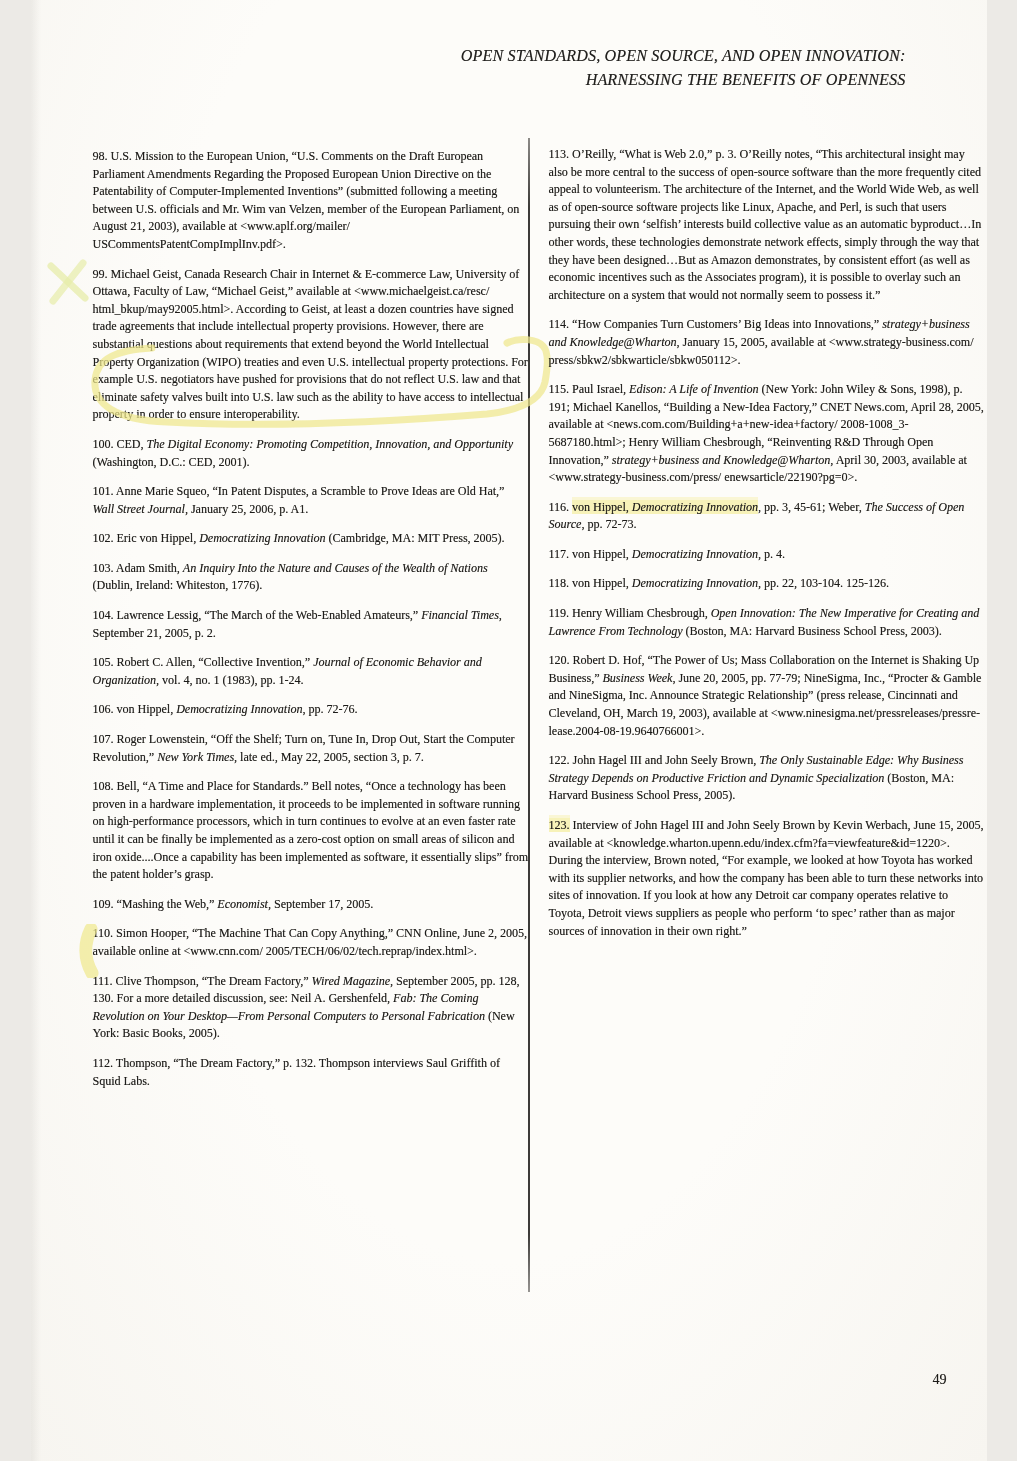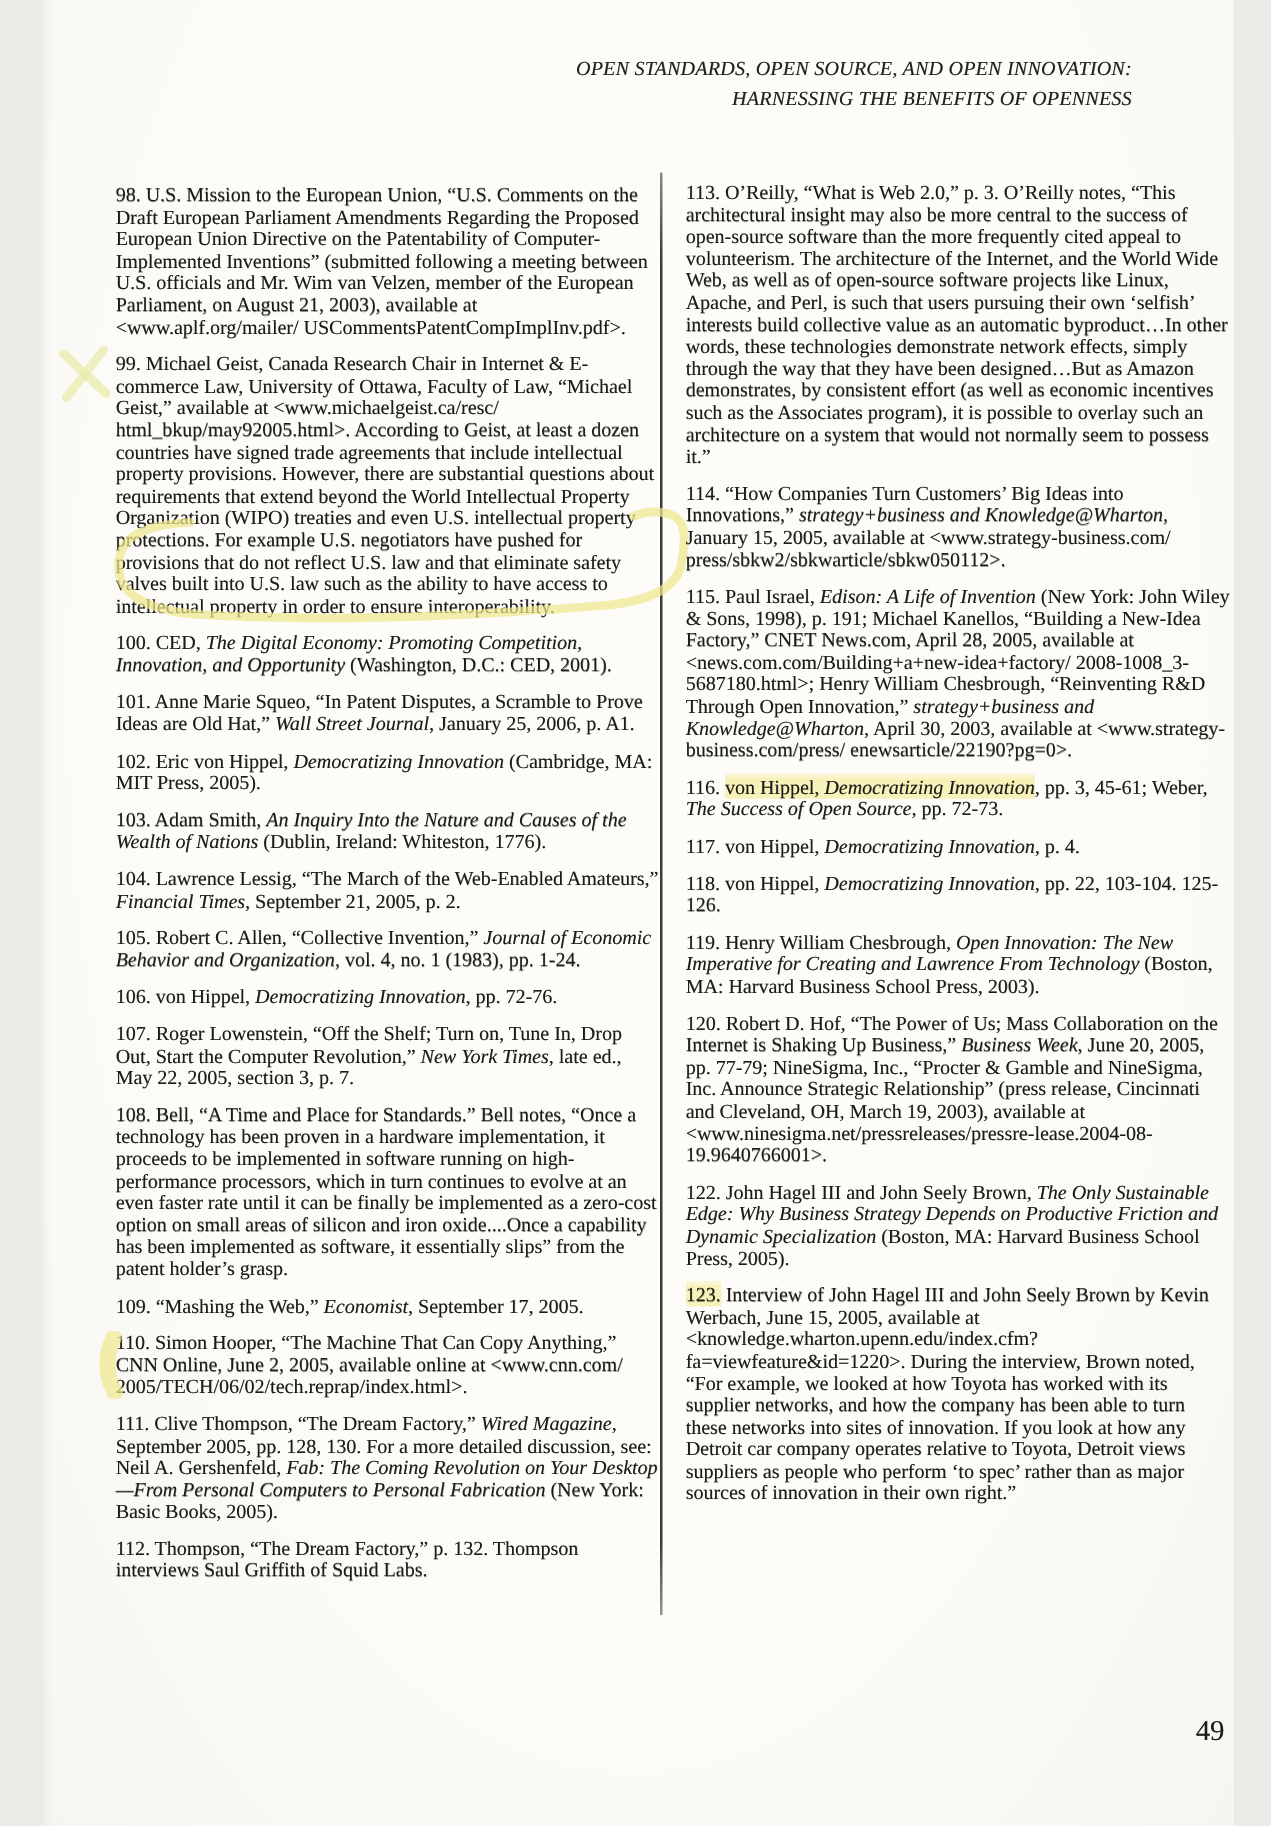--- a/index.html
+++ b/index.html
@@ -10,33 +10,33 @@
       radial-gradient(ellipse at 50% 38%, #fdfcf9 55%, #f7f5f0 100%);
     font-family:"Liberation Serif","DejaVu Serif",serif;
     color:#1c1b19; overflow:hidden;
   }
   .running-head {
     position:absolute; top:44px; right:81px; text-align:right;
     font-style:italic; font-size:16px; line-height:24px;
     letter-spacing:0.2px; color:#21201e;
     text-shadow:0.3px 0.3px 0.4px rgba(45,40,35,0.45);
   }
-  .column { position:absolute; width:436px; font-size:16px; line-height:17.6px; }
+  .column { position:absolute; width:436px; font-size:12px; line-height:17.6px; }
   .col-left  { left:62px;  top:148px; }
   .col-right { left:518px; top:146px; }
   .divider {
     position:absolute; left:497px; top:138px; width:2px; height:1154px;
     background:linear-gradient(rgba(48,45,42,0.55), rgba(40,38,36,0.9) 6%, rgba(40,38,36,0.9) 95%, rgba(48,45,42,0.5));
   }
   .note { position:relative; margin:0 0 12px 0; text-align:left;
     text-shadow:0.25px 0.25px 0.35px rgba(50,45,38,0.5); }
   .note .it { font-style:italic; }
   .note .hl { background:rgba(244,236,146,0.62); box-shadow:0 -3px 0 rgba(244,236,146,0.35); }
   .pageno {
-    position:absolute; left:926px; top:1372px; font-size:23px;
+    position:absolute; left:902px; top:1372px; font-size:14px;
     text-shadow:0.25px 0.25px 0.35px rgba(50,45,38,0.5);
   }
   .mark { position:absolute; pointer-events:none; }
   .mark-x { left:-52px; top:-10px; width:52px; height:52px; }
   .mark-circle { left:-36px; bottom:-12px; width:505px; height:102px; }
   .mark-swipe { left:-15px; top:-1px; width:24px; height:54px; }
 </style>
 </head>
 <body>
 

